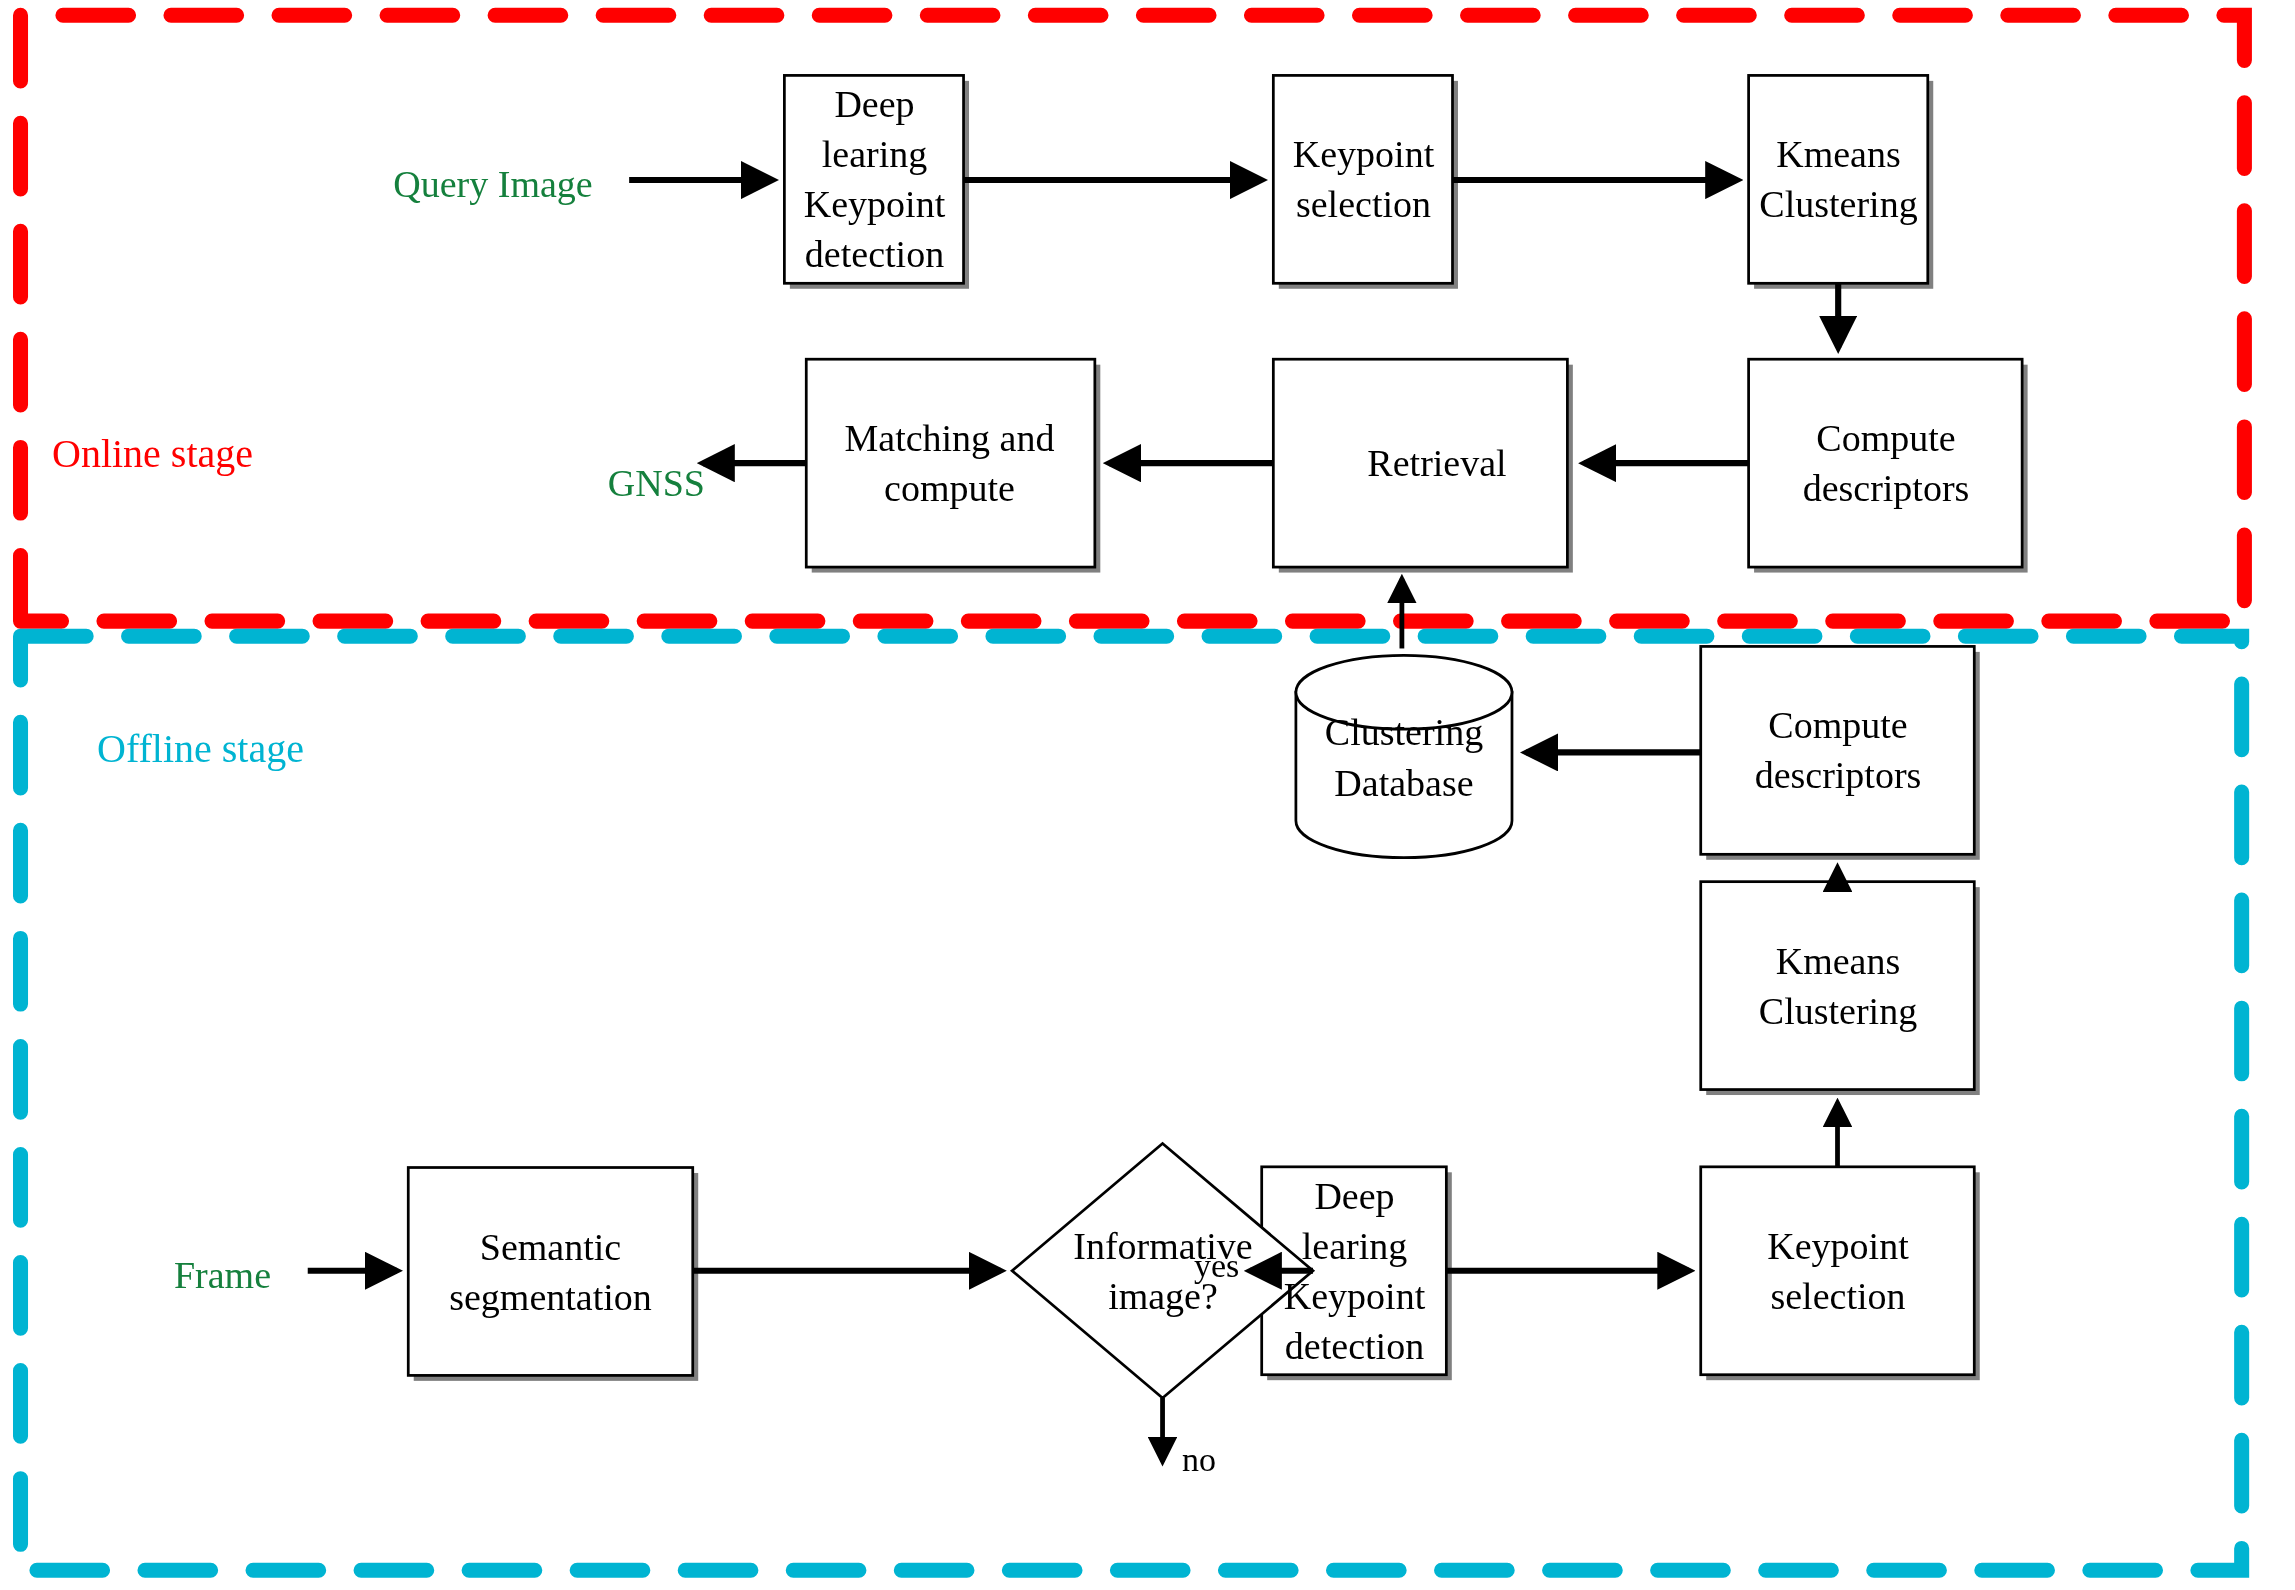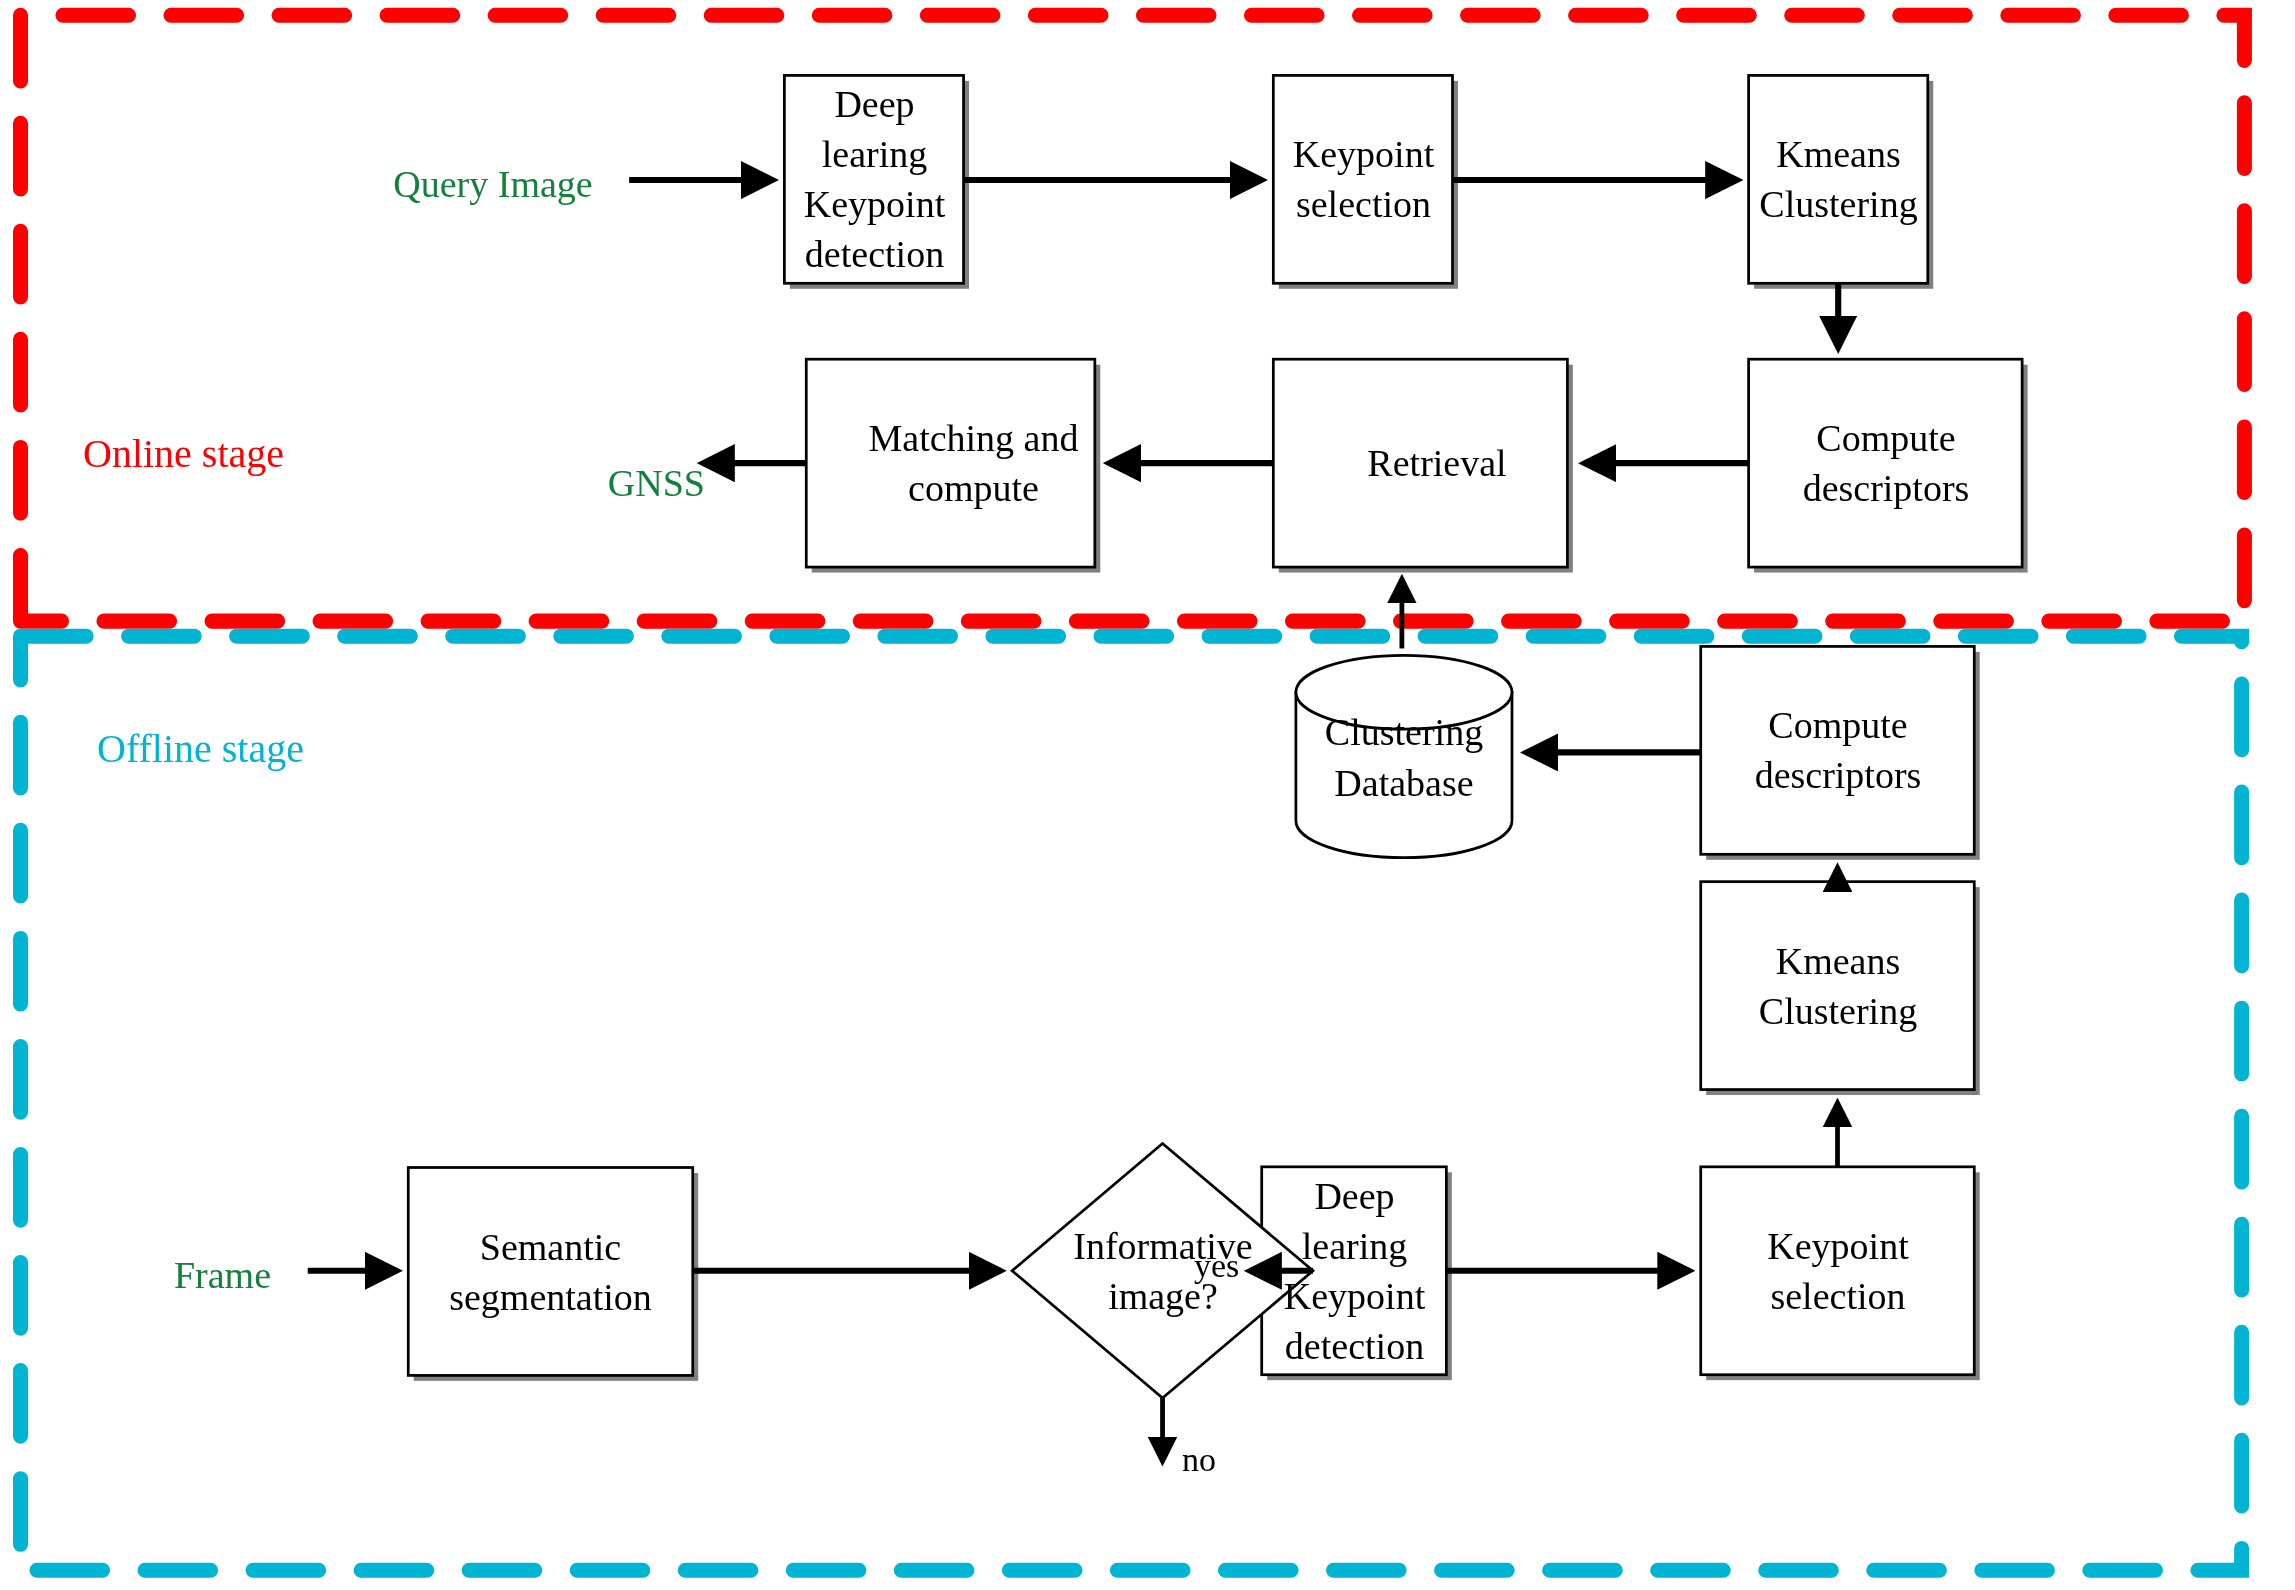--- a/index.html
+++ b/index.html
@@ -223,21 +223,21 @@
       <path class="flow-line-thin" d="M 2687 1706 L 2687 1612" marker-end="url(#arrow)"></path>
     </g>
     <g>
       <path class="flow-line-thin" d="M 2687 1289 L 2687 1268" marker-end="url(#arrow)"></path>
     </g>
     <g>
       <path class="flow-line" d="M 2487 1100 L 2232 1100" marker-end="url(#arrow)"></path>
     </g>
   </svg>
 
-  <div class="stage-label online" style="left:83px; top:430px;">Online stage</div>
+  <div class="stage-label online" style="left:52px; top:430px;">Online stage</div>
 
   <div class="stage-label offline" style="left:73px; top:725px;margin-left:24px;">Offline stage</div>
 
   <div class="free-label" style="left:356px; top:159px; width:274px;">Query Image</div>
 
   <div class="free-label" style="left:568px; top:442px; width:137px; text-align:right;margin-top:16px;">GNSS</div>
 
   <div class="node-label multiline" style="left:785px; top:75px; width:179px; height:208px;">Deep learing
 Keypoint
 detection</div>
@@ -246,21 +246,21 @@
 selection</div>
 
   <div class="node-label multiline" style="left:1749px; top:75px; width:179px; height:208px;">Kmeans
 Clustering</div>
 
   <div class="node-label multiline" style="left:1749px; top:359px; width:274px; height:208px;">Compute
 descriptors</div>
 
   <div class="node-label multiline" style="left:1274px; top:359px; width:294px; height:208px;padding-left:16px;">Retrieval</div>
 
-  <div class="node-label multiline" style="left:830px; top:359px; width:287px; height:208px;">Matching and
+  <div class="node-label multiline" style="left:806px; top:359px; width:287px; height:208px;">Matching and
 compute</div>
 
   <div class="free-label" style="left:137px; top:1250px; width:171px;">Frame</div>
 
 
   <div class="node-label multiline" style="left:408px; top:1168px; width:285px; height:208px;">Semantic
 segmentation</div>
 
   <div class="node-label multiline" style="left:1026px; top:1167px; width:274px; height:208px;">Informative
 image?</div>

